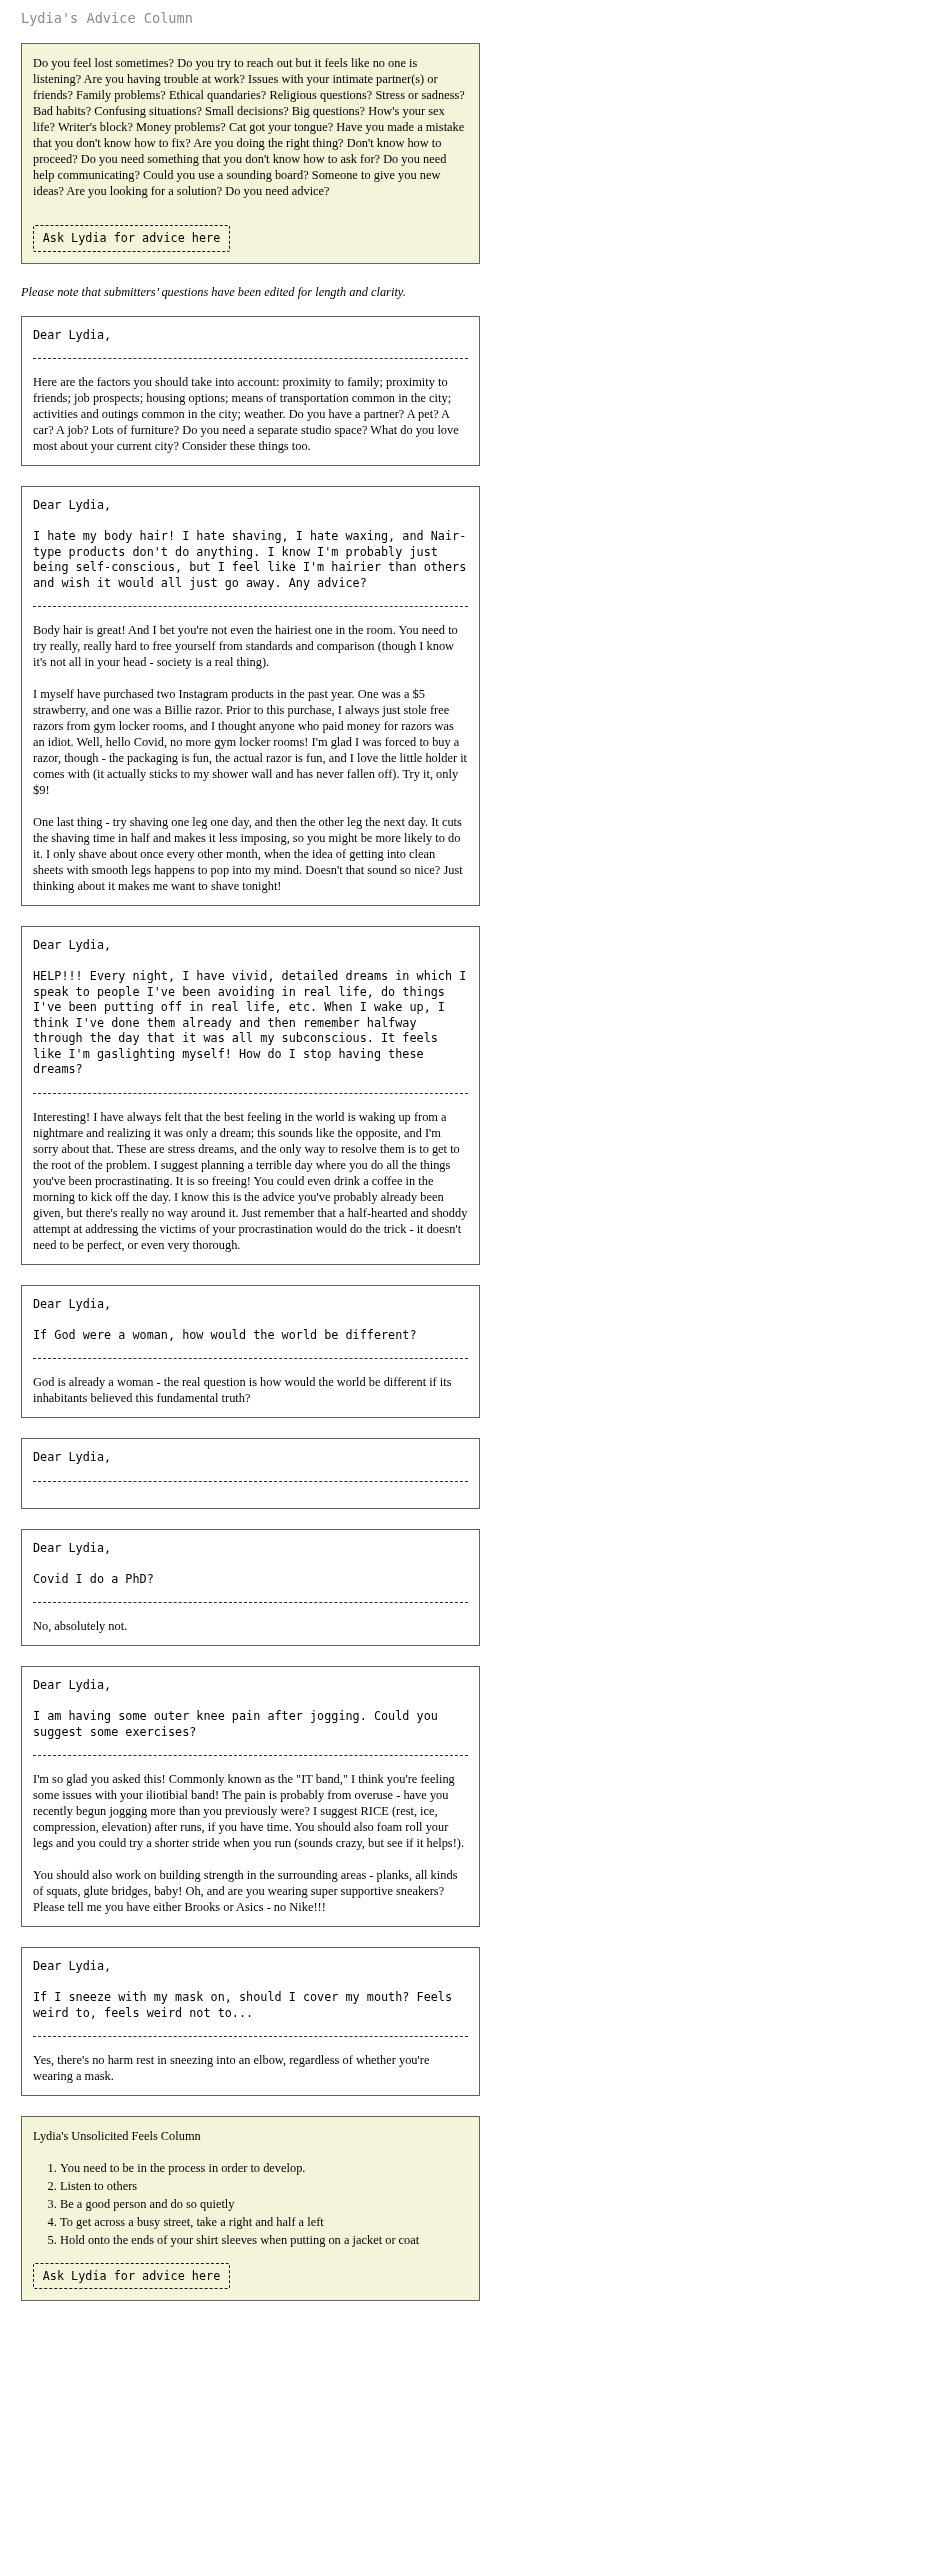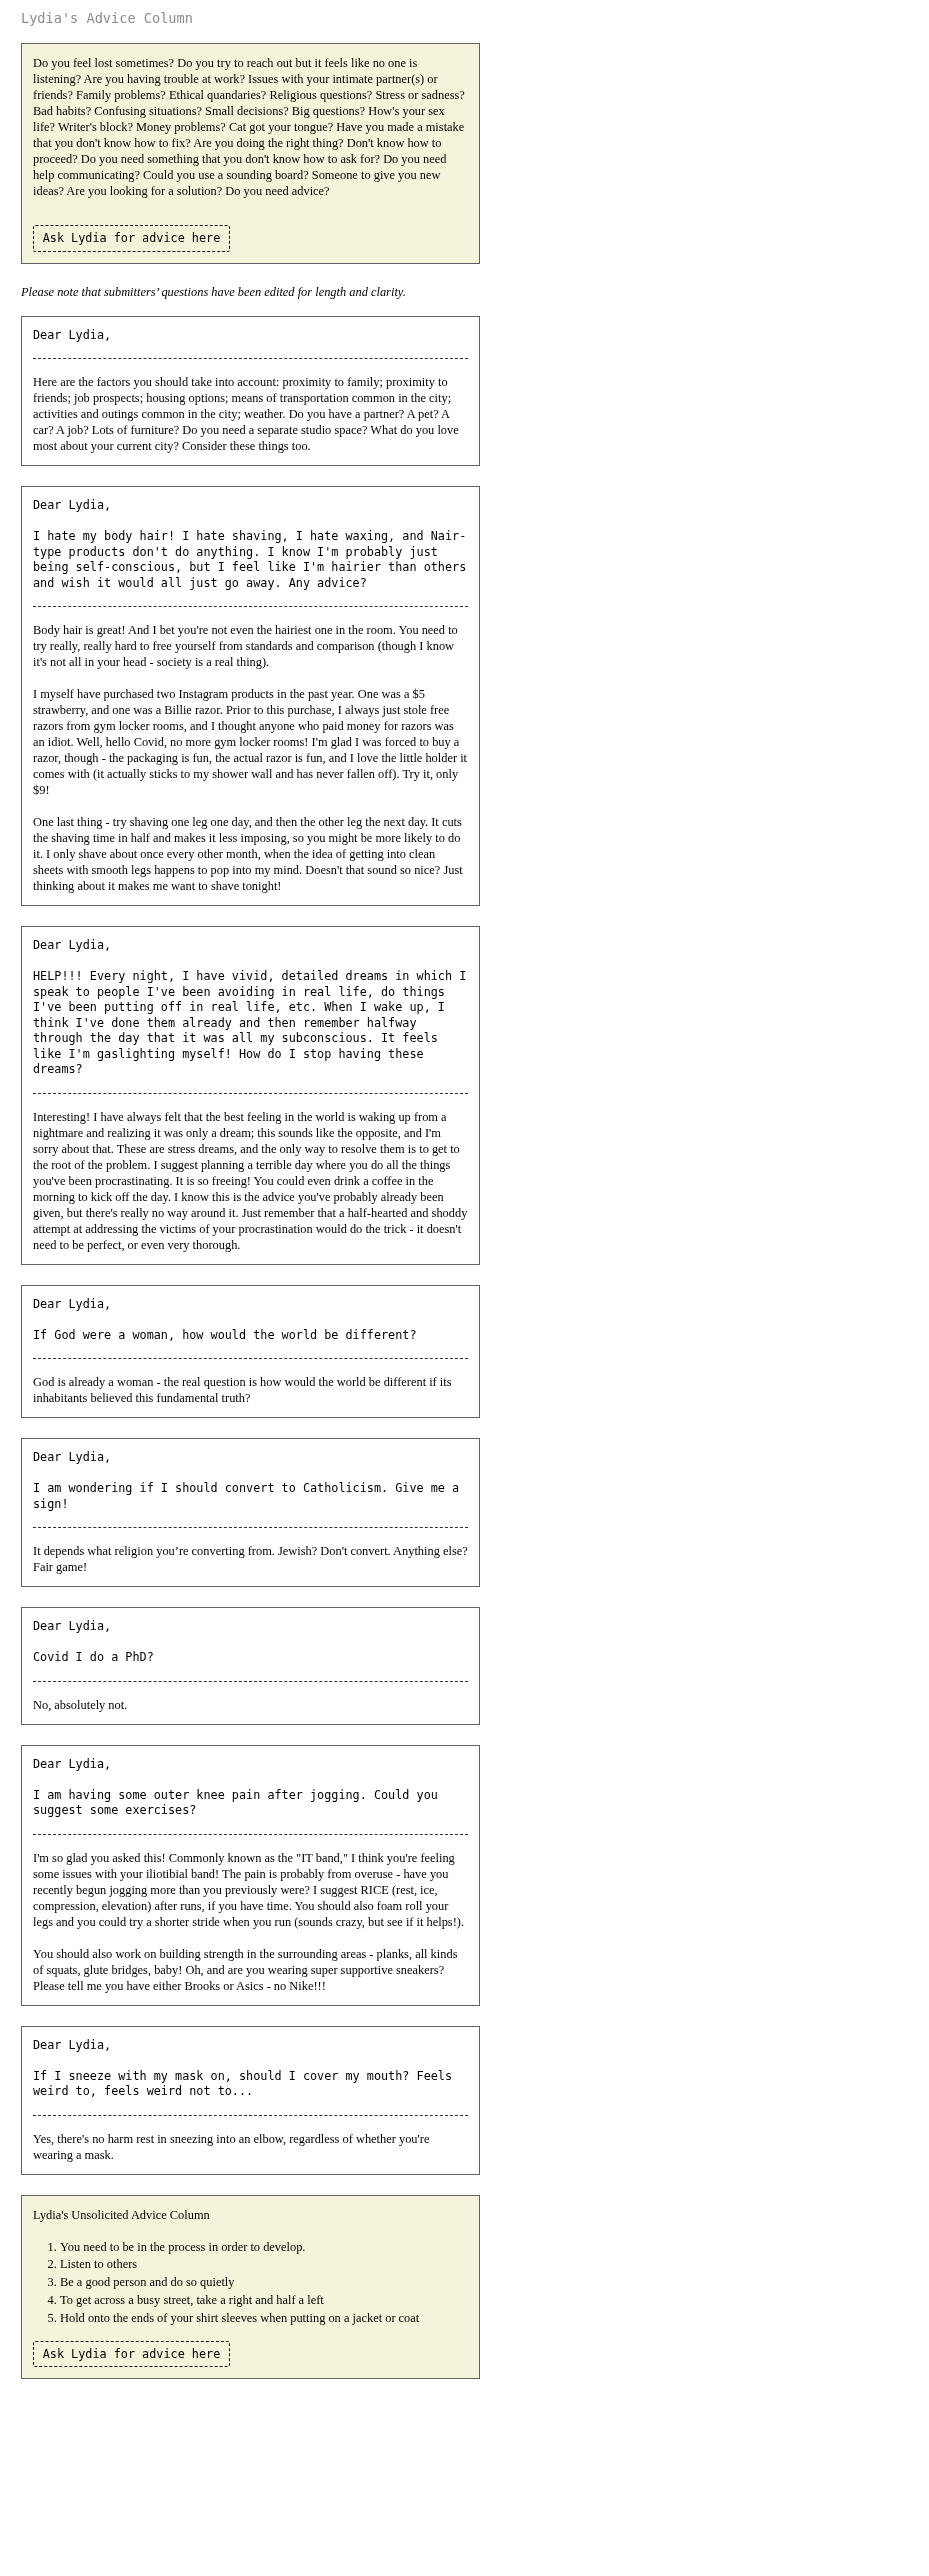--- a/index.html
+++ b/index.html
@@ -133,23 +133,21 @@
 
   <section class="box qa" style="border-color: rgb(98, 98, 98);">
     <p class="mono salutation">Dear Lydia,</p>
     <p class="mono question">If God were a woman, how would the world be different?</p>
     <div class="divider" style="border-top-color: rgb(46, 46, 46);"></div>
     <p class="serif answer">God is already a woman - the real question is how would the world be different if its inhabitants believed this fundamental truth?</p>
   </section>
 
   <section class="box qa" style="border-color: rgb(98, 98, 98);">
     <p class="mono salutation">Dear Lydia,</p>
-    <p class="mono question">I am wondering if I should convert to Catholicism. Give me a sign!</p>
     <div class="divider" style="border-top-color: rgb(46, 46, 46);"></div>
-    <p class="serif answer">It depends what religion you’re converting from. Jewish? Don't convert. Anything else? Fair game!</p>
   </section>
 
   <section class="box qa" style="border-color: rgb(98, 98, 98);">
     <p class="mono salutation">Dear Lydia,</p>
     <p class="mono question">Covid I do a PhD?</p>
     <div class="divider" style="border-top-color: rgb(46, 46, 46);"></div>
     <p class="serif answer">No, absolutely not.</p>
   </section>
 
   <section class="box qa" style="border-color: rgb(98, 98, 98);">
@@ -161,21 +159,21 @@
   </section>
 
   <section class="box qa" style="border-color: rgb(98, 98, 98);">
     <p class="mono salutation">Dear Lydia,</p>
     <p class="mono question">If I sneeze with my mask on, should I cover my mouth? Feels weird to, feels weird not to...</p>
     <div class="divider" style="border-top-color: rgb(46, 46, 46);"></div>
     <p class="serif answer">Yes, there's no harm rest in sneezing into an elbow, regardless of whether you're wearing a mask.</p>
   </section>
 
   <section class="box cream unsolicited" style="background: rgb(244, 244, 219); border-color: rgb(98, 98, 98);">
-    <p class="serif">Lydia's Unsolicited Advice Column</p>
+    <p class="serif">Lydia's Unsolicited Feels Column</p>
     <ol>
       <li>You need to be in the process in order to develop.</li>
       <li>Listen to others</li>
       <li>Be a good person and do so quietly</li>
       <li>To get across a busy street, take a right and half a left</li>
       <li>Hold onto the ends of your shirt sleeves when putting on a jacket or coat</li>
     </ol>
     <button type="button" class="ask-btn">Ask Lydia for advice here</button>
   </section>
 

